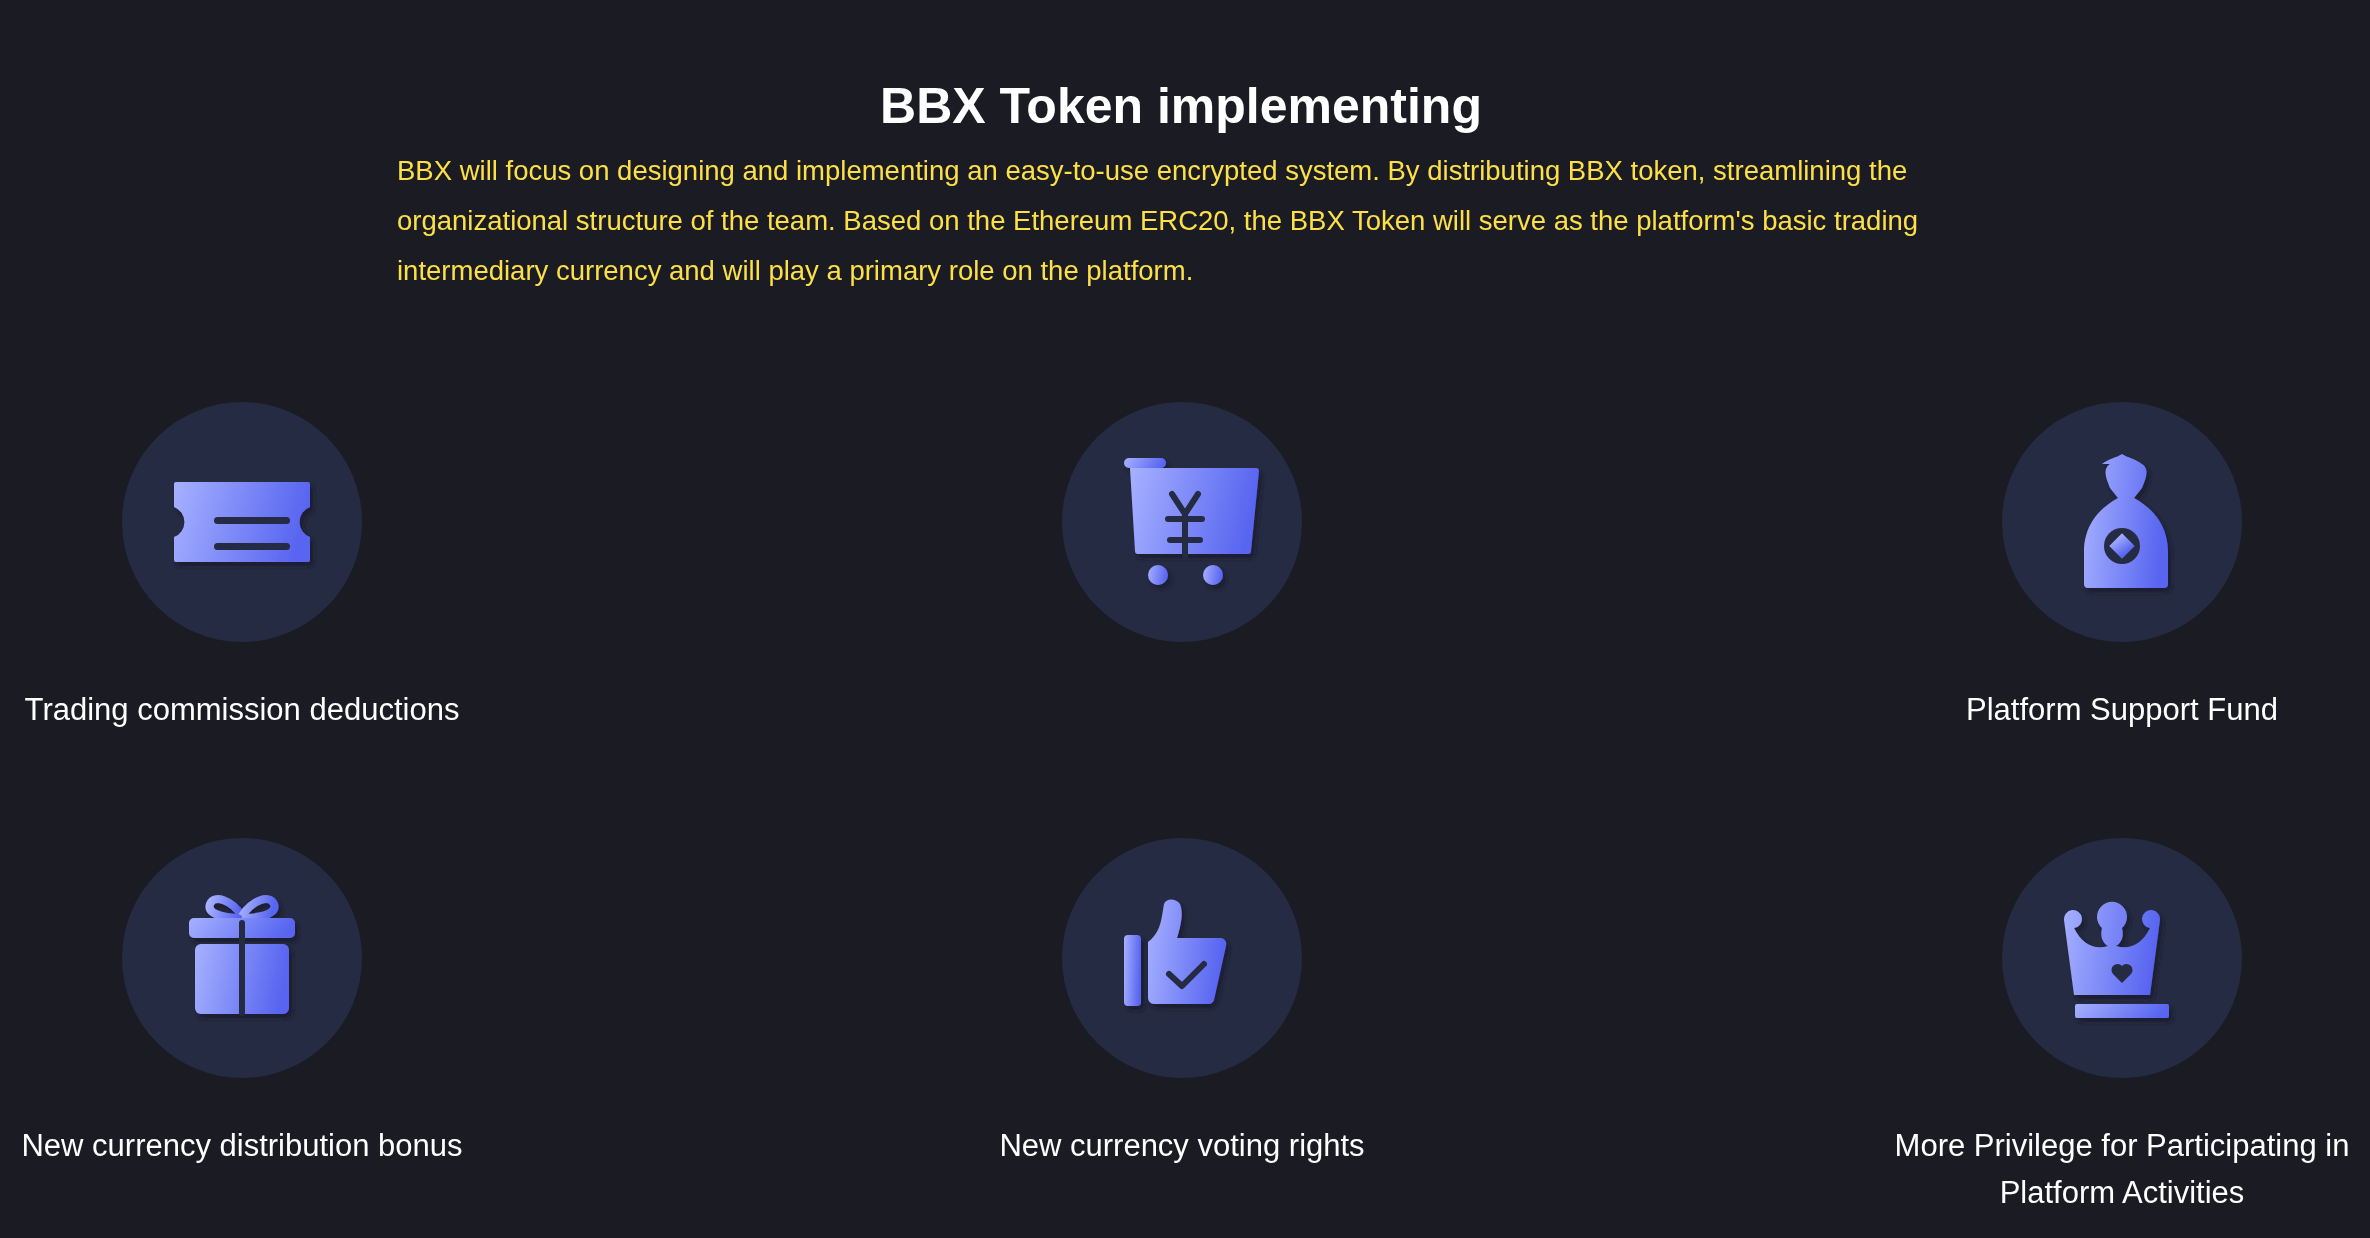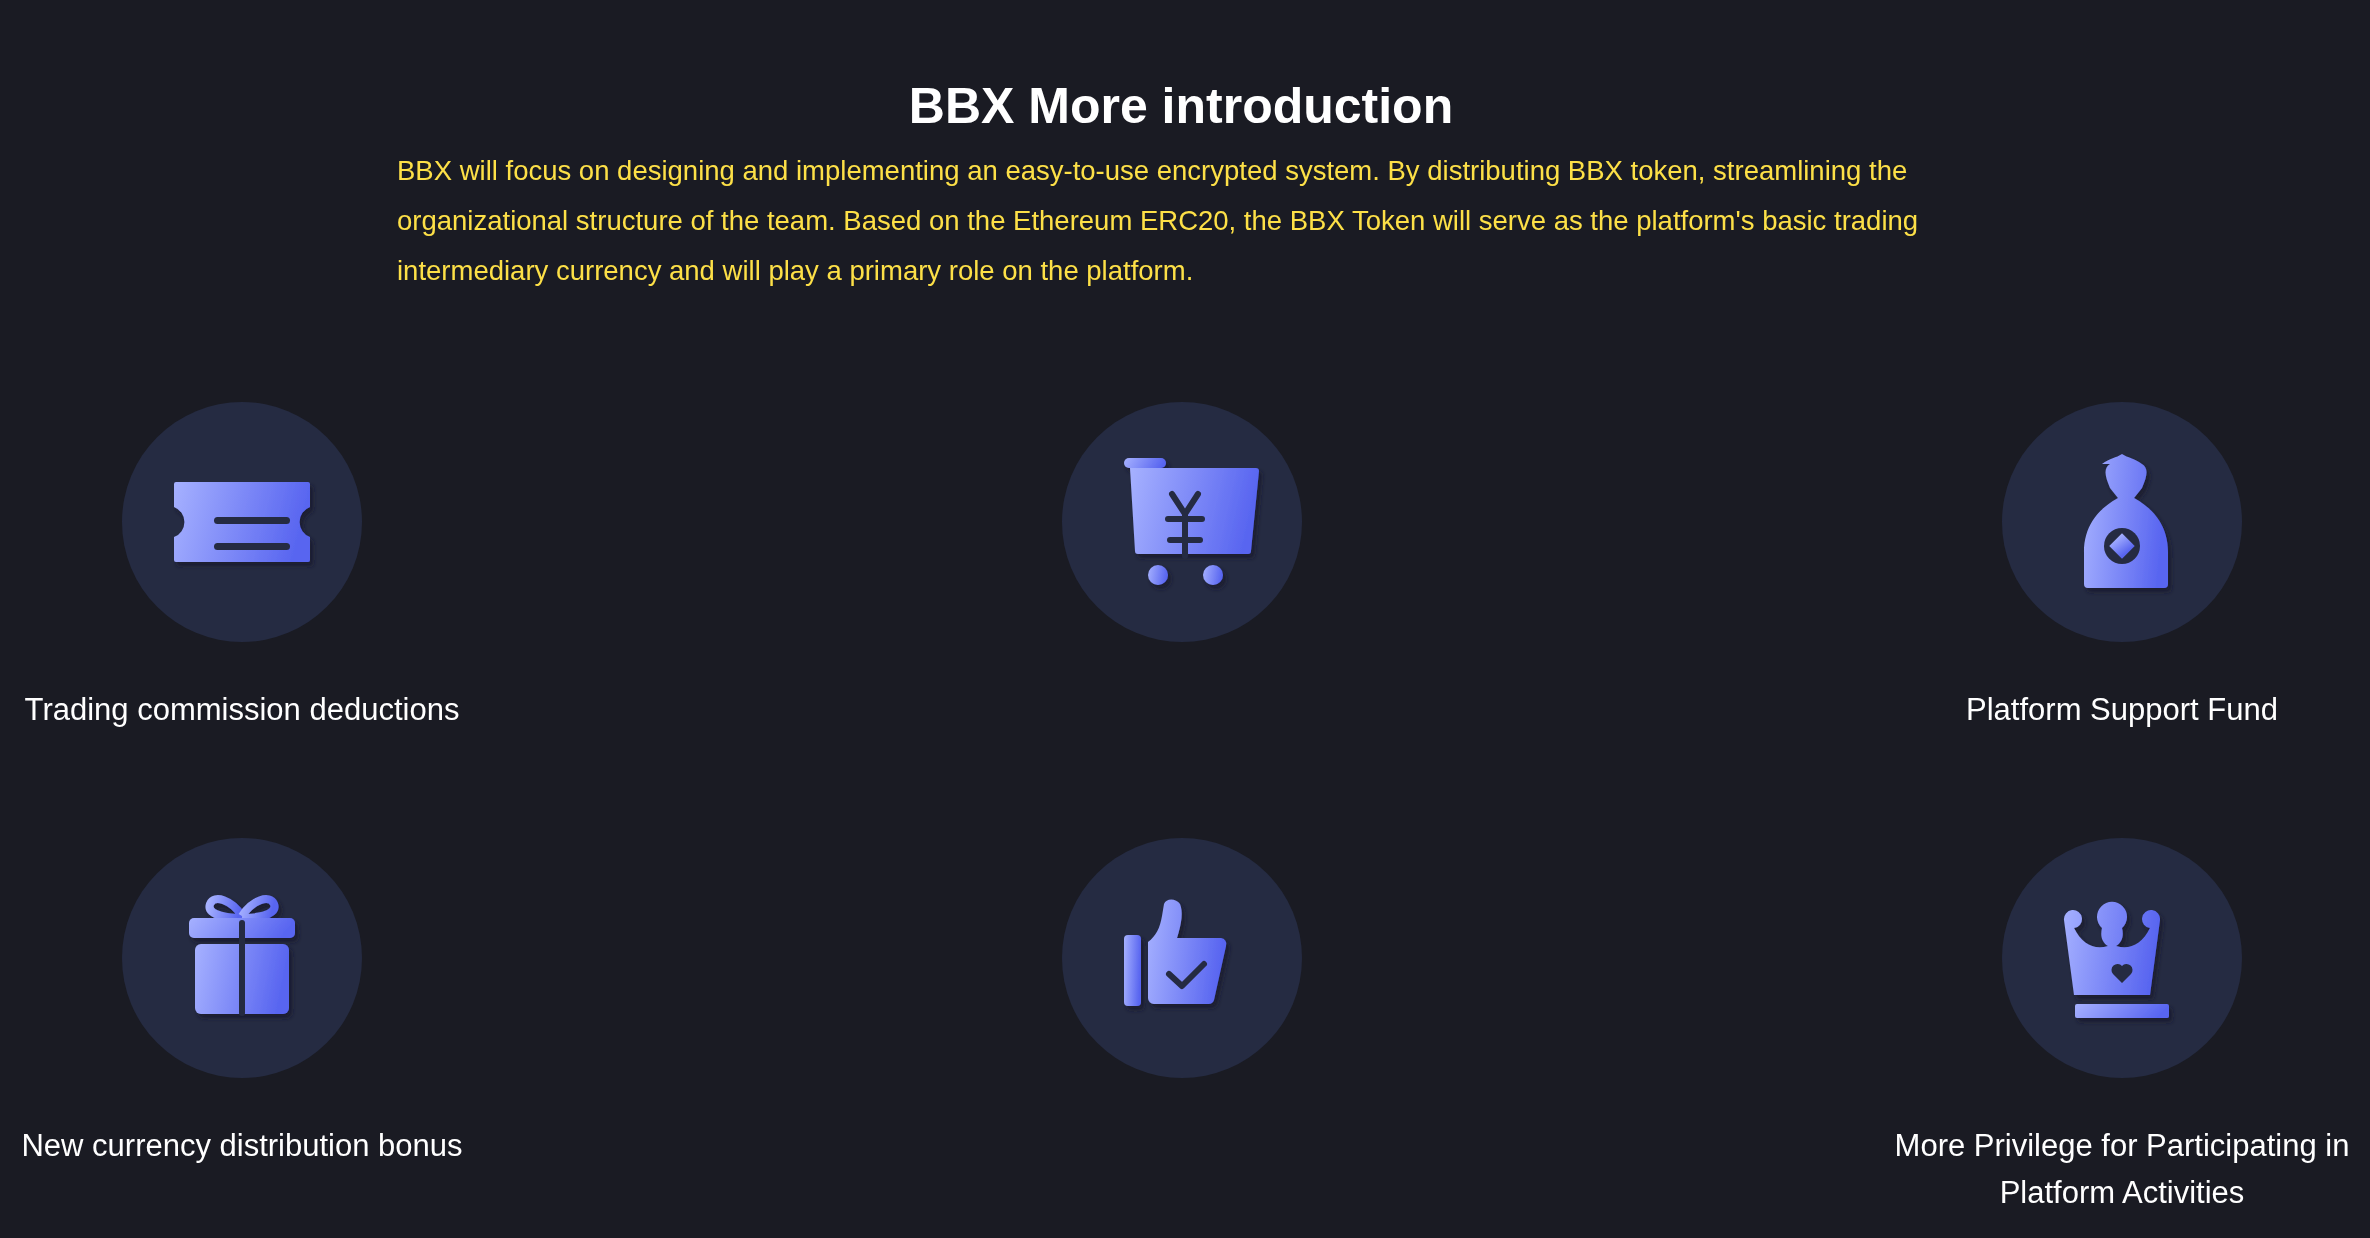--- a/index.html
+++ b/index.html
@@ -38,21 +38,21 @@
     <linearGradient id="ig" x1="0" y1="0" x2="1" y2="0.15">
       <stop offset="0" stop-color="#a6b1ff"></stop>
       <stop offset="1" stop-color="#5865f0"></stop>
     </linearGradient>
     <filter id="sh" x="-20%" y="-20%" width="140%" height="140%">
       <feDropShadow dx="3" dy="4" stdDeviation="2" flood-color="#12162a" flood-opacity="0.8"></feDropShadow>
     </filter>
   </defs>
 </svg>
 
-<h1 class="title">BBX More introduction</h1>
+<h1 class="title">BBX Token implementing</h1>
 <p class="intro">BBX will focus on designing and implementing an easy-to-use encrypted system. By distributing BBX token, streamlining the organizational structure of the team. Based on the Ethereum ERC20, the BBX Token will serve as the platform's basic trading intermediary currency and will play a primary role on the platform.</p>
 
 <div class="feature" style="left:-8px; top:402px;">
   <div class="circle">
     <svg viewBox="0 0 160 160">
       <g filter="url(#sh)">
         <path fill="url(#ig)" d="M14 12 h132 a2 2 0 0 1 2 2 v23 a16 16 0 0 0 0 30 v23 a2 2 0 0 1 -2 2 H14 a2 2 0 0 1 -2 -2 V67 a16 16 0 0 0 0 -30 V14 a2 2 0 0 1 2 -2z" transform="translate(0,28)"></path>
       </g>
       <rect x="52" y="75" width="76" height="7" rx="3.5" fill="#252b42"></rect>
       <rect x="52" y="101" width="76" height="7" rx="3.5" fill="#252b42"></rect>
@@ -113,20 +113,21 @@
 <div class="feature" style="left:932px; top:838px;">
   <div class="circle">
     <svg viewBox="0 0 160 160">
       <g filter="url(#sh)" fill="url(#ig)">
         <rect x="22" y="57" width="17" height="71" rx="4"></rect>
         <path d="M46 64 c8 -6 12 -14 14 -26 l2 -12 c2 -6 12 -6 16 0 c3 8 2 18 -3 34 h44 a6 6 0 0 1 5 8 l-12 54 a6 6 0 0 1 -6 4 H52 a6 6 0 0 1 -6 -6z"></path>
       </g>
       <path d="M67 96 l13 12 l22 -22" fill="none" stroke="#252b42" stroke-width="6" stroke-linecap="round" stroke-linejoin="round"></path>
     </svg>
   </div>
+  <div class="label">New currency voting rights</div>
 </div>
 
 <div class="feature" style="left:1872px; top:838px;">
   <div class="circle">
     <svg viewBox="0 0 160 160">
       <g filter="url(#sh)" fill="url(#ig)">
         <path d="M22 46 a9 9 0 1 1 10 8 c8 16 20 22 34 18 c-6 -4 -8 -10 -6 -18 a15 15 0 1 1 20 0 c2 8 0 14 -6 18 c14 4 26 -2 34 -18 a9 9 0 1 1 10 -8 l-10 75 H32z" transform="translate(0,-4)"></path>
         <rect x="33" y="126" width="94" height="14" rx="2"></rect>
       </g>
       <path d="M80 105 l-9 -9 a6 6 0 0 1 9 -8 a6 6 0 0 1 9 8z" fill="#252b42"></path>

